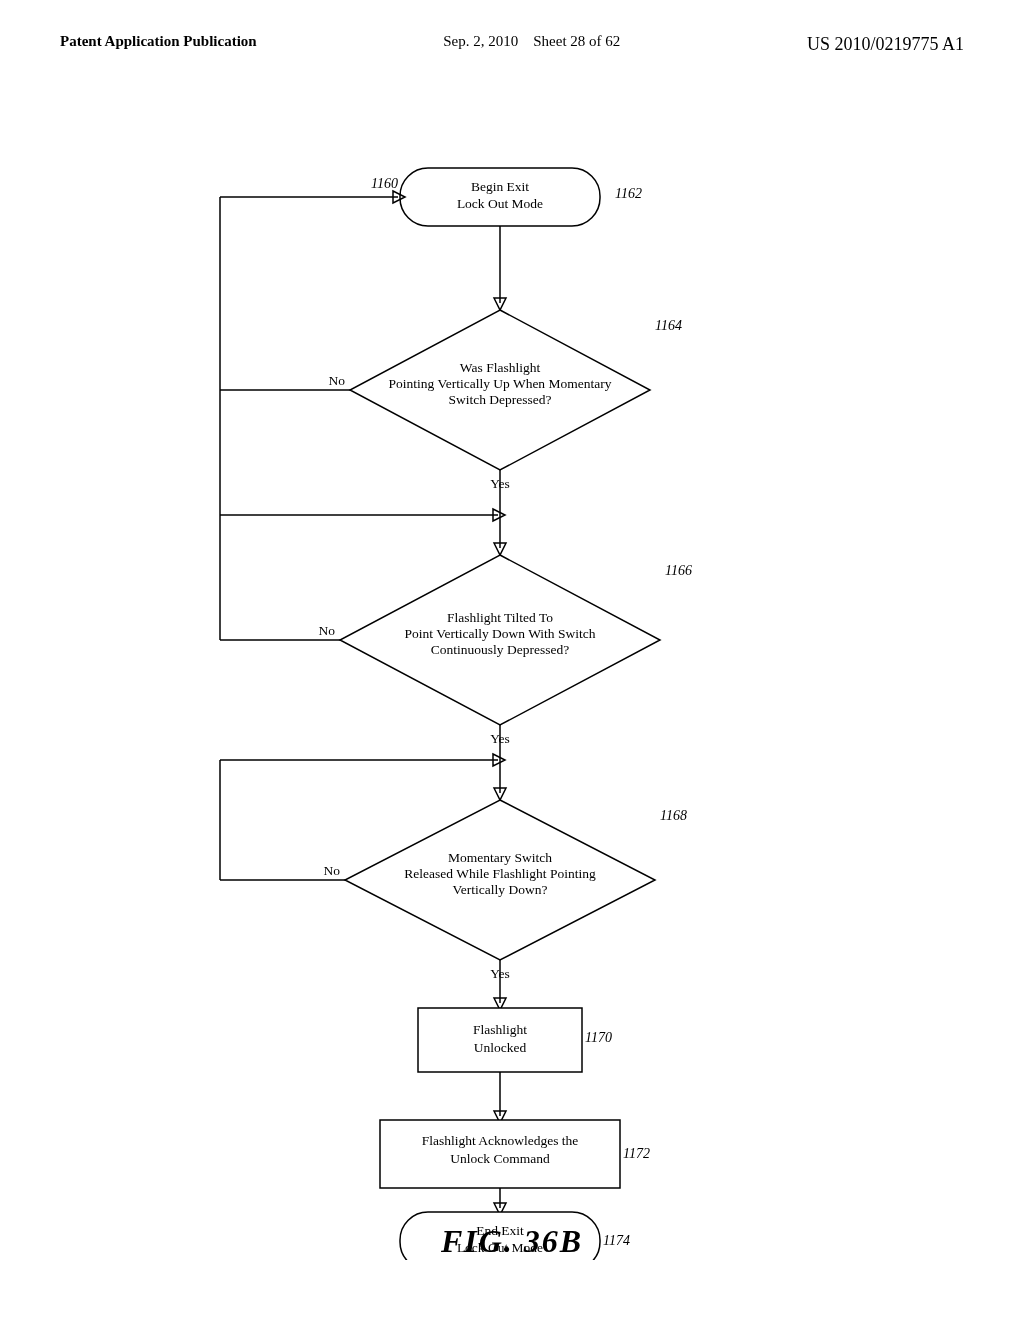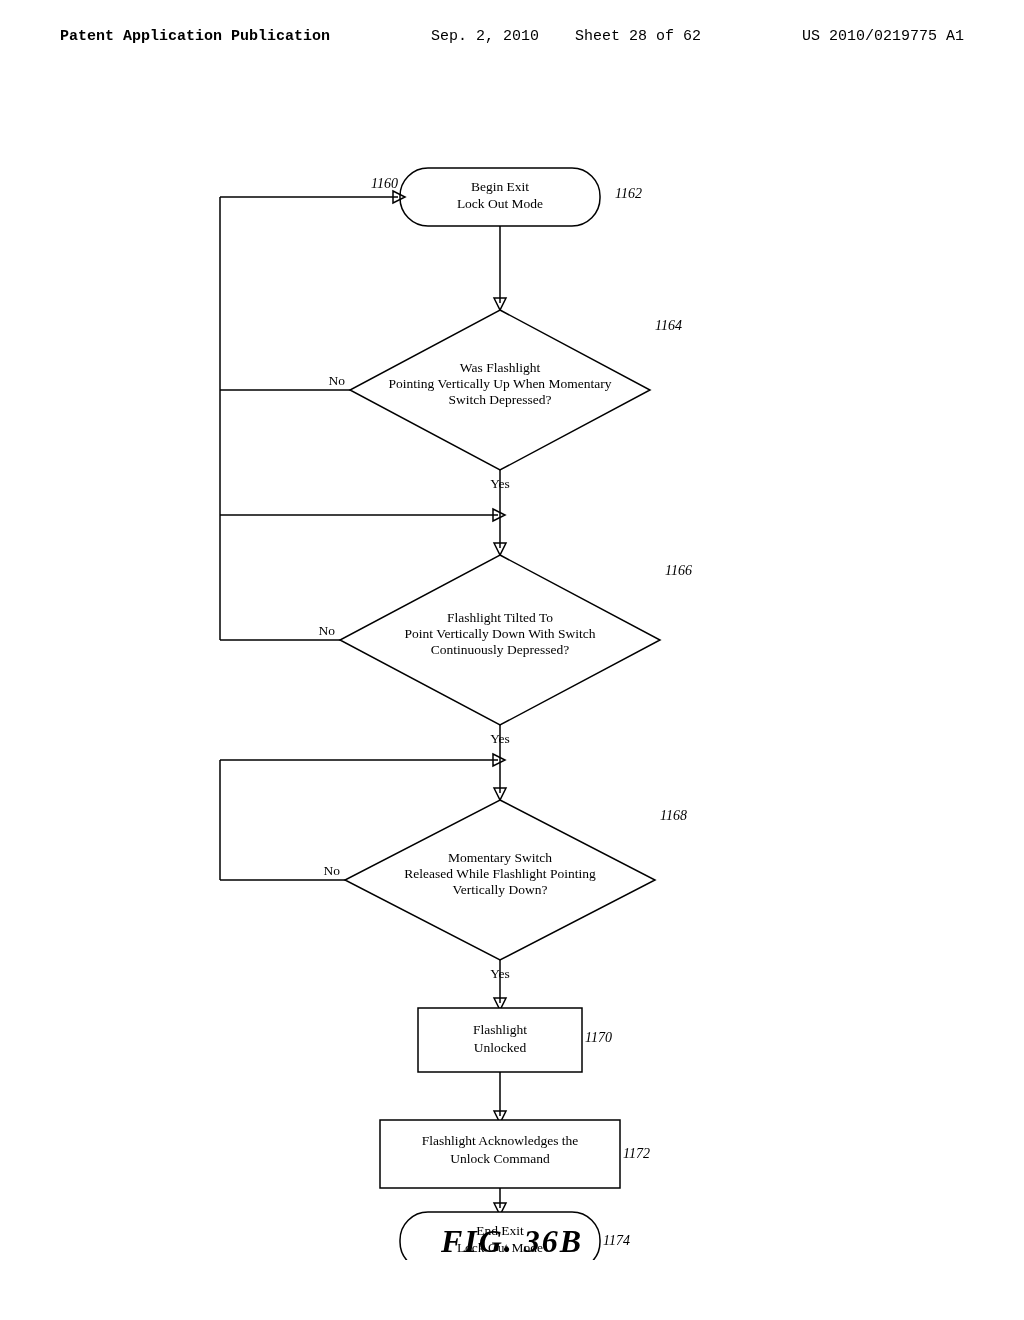--- a/index.html
+++ b/index.html
@@ -12,32 +12,32 @@
       position: relative;
     }
 
     
     .header {
       display: flex;
       justify-content: space-between;
       align-items: center;
       padding: 28px 60px 0 60px;
       font-size: 15px;
-      font-family: Liberation Mono, monospace;
     }
     .header-left {
       font-weight: bold;
       font-size: 15px;
     }
     .header-center {
       text-align: center;
       font-size: 15px;
     }
     .header-right {
-      font-size: 15px;
+      font-size: 18px;
+      margin-top: 6px;
     }
 
     
     .diagram {
       position: absolute;
       top: 120px;
       left: 0;
       width: 1024px;
       height: 1140px;
     }

